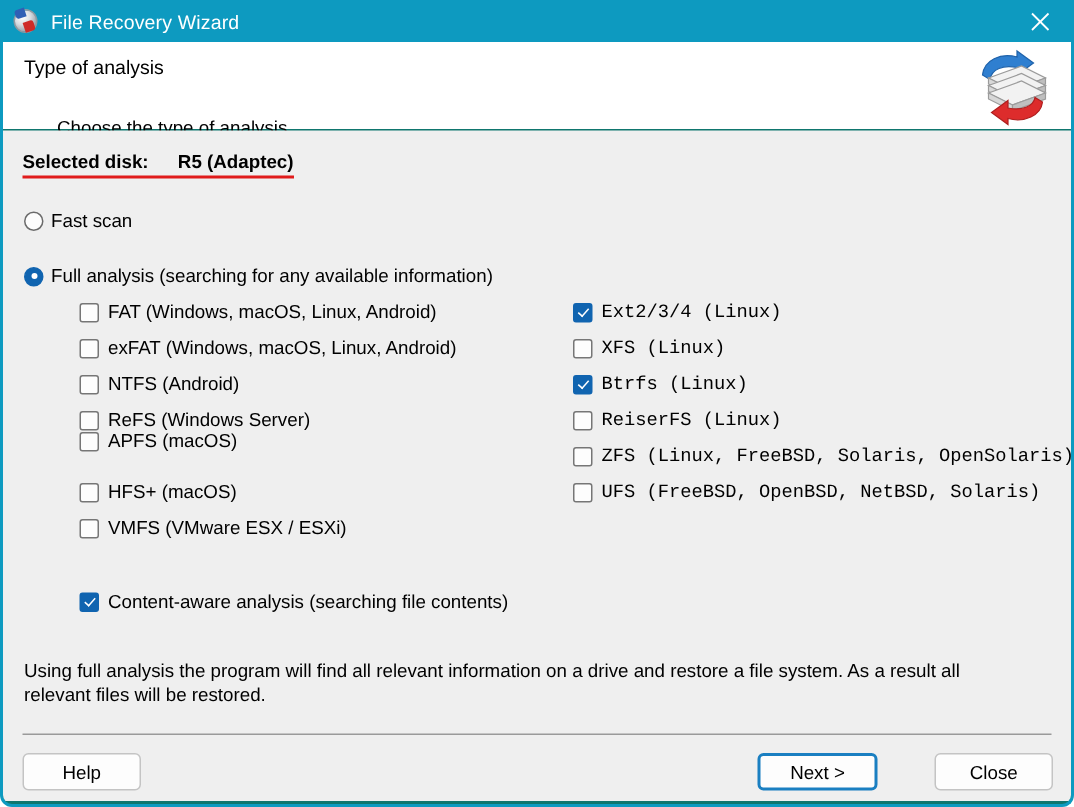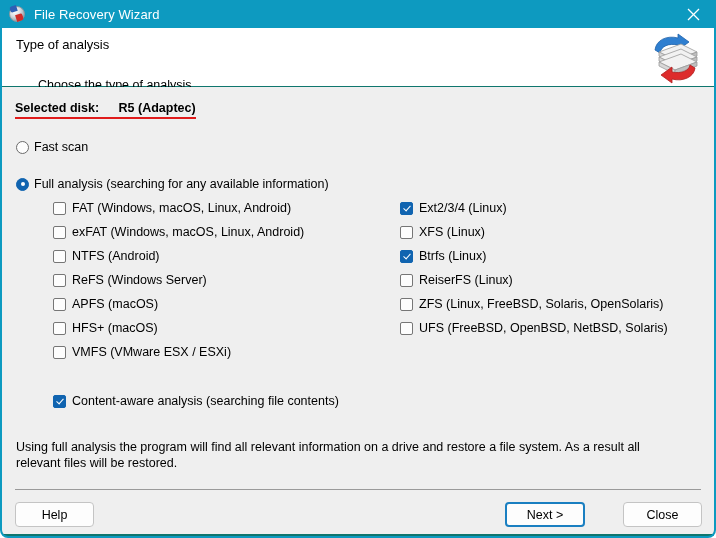--- a/index.html
+++ b/index.html
@@ -226,21 +226,21 @@
     width: 4px;
     height: 7px;
     border: solid #ffffff;
     border-width: 0 1.6px 1.6px 0;
     transform: rotate(42deg);
     box-sizing: border-box;
   }
   .cb-label { font-size: 12.5px; color: #000; }
 
   .col-left { left: 51px; }
-  .col-right { left: 398px; }
+  .col-right { left: 380px; font-family: Liberation Mono, monospace; }
 
   #content-aware-row { left: 51px; top: 307px; }
 
   #description {
     position: absolute;
     left: 14px;
     top: 352px;
     width: 670px;
     font-size: 12.5px;
     line-height: 16px;
@@ -352,21 +352,21 @@
       <span class="cb-label">exFAT (Windows, macOS, Linux, Android)</span>
     </div>
     <div class="cb-row col-left" style="top:162px">
       <span class="cb"></span>
       <span class="cb-label">NTFS (Android)</span>
     </div>
     <div class="cb-row col-left" style="top:186px">
       <span class="cb"></span>
       <span class="cb-label">ReFS (Windows Server)</span>
     </div>
-    <div class="cb-row col-left" style="top:210px">
+    <div class="cb-row col-left" style="top:200px">
       <span class="cb"></span>
       <span class="cb-label">APFS (macOS)</span>
     </div>
     <div class="cb-row col-left" style="top:234px">
       <span class="cb"></span>
       <span class="cb-label">HFS+ (macOS)</span>
     </div>
     <div class="cb-row col-left" style="top:258px">
       <span class="cb"></span>
       <span class="cb-label">VMFS (VMware ESX / ESXi)</span>

